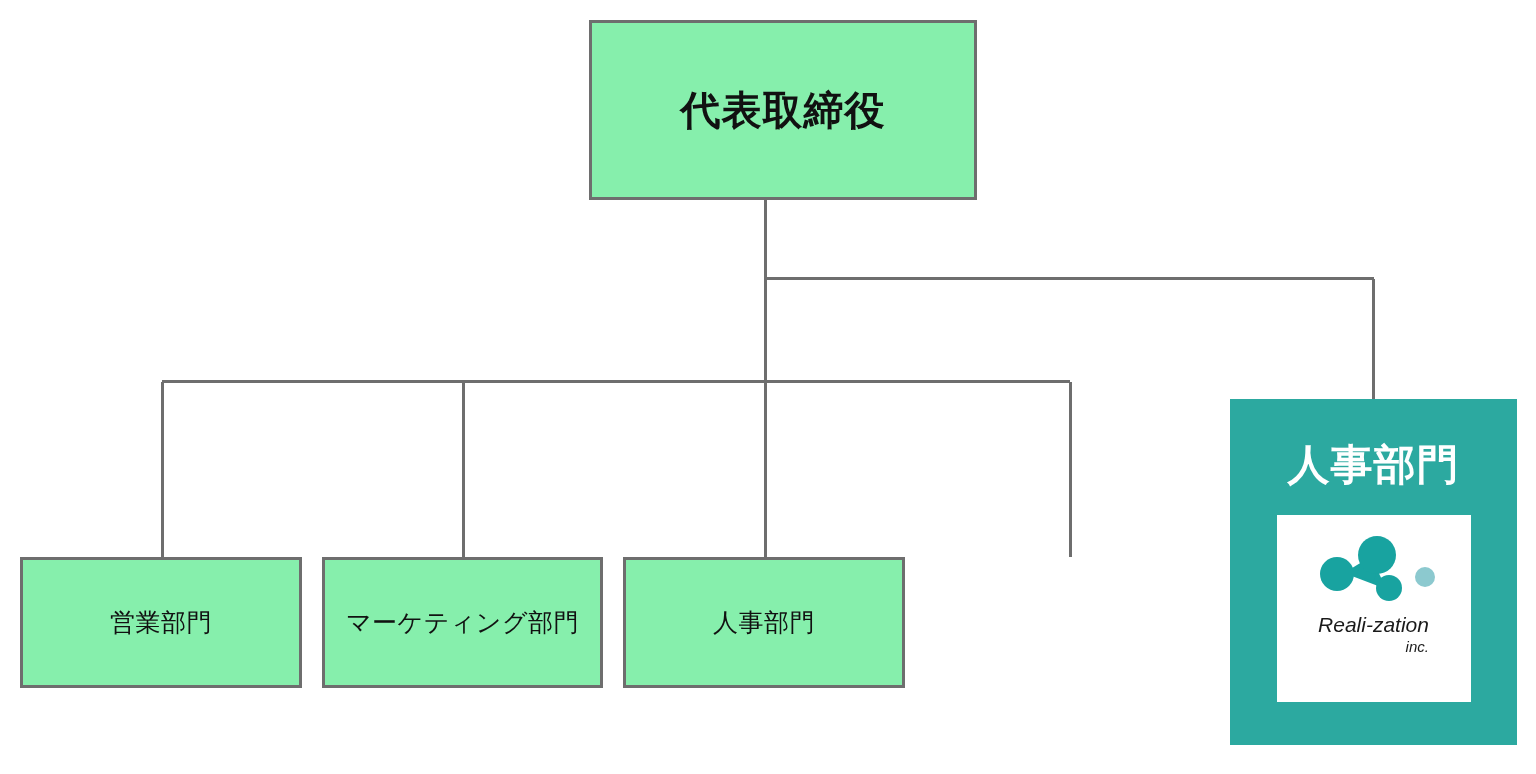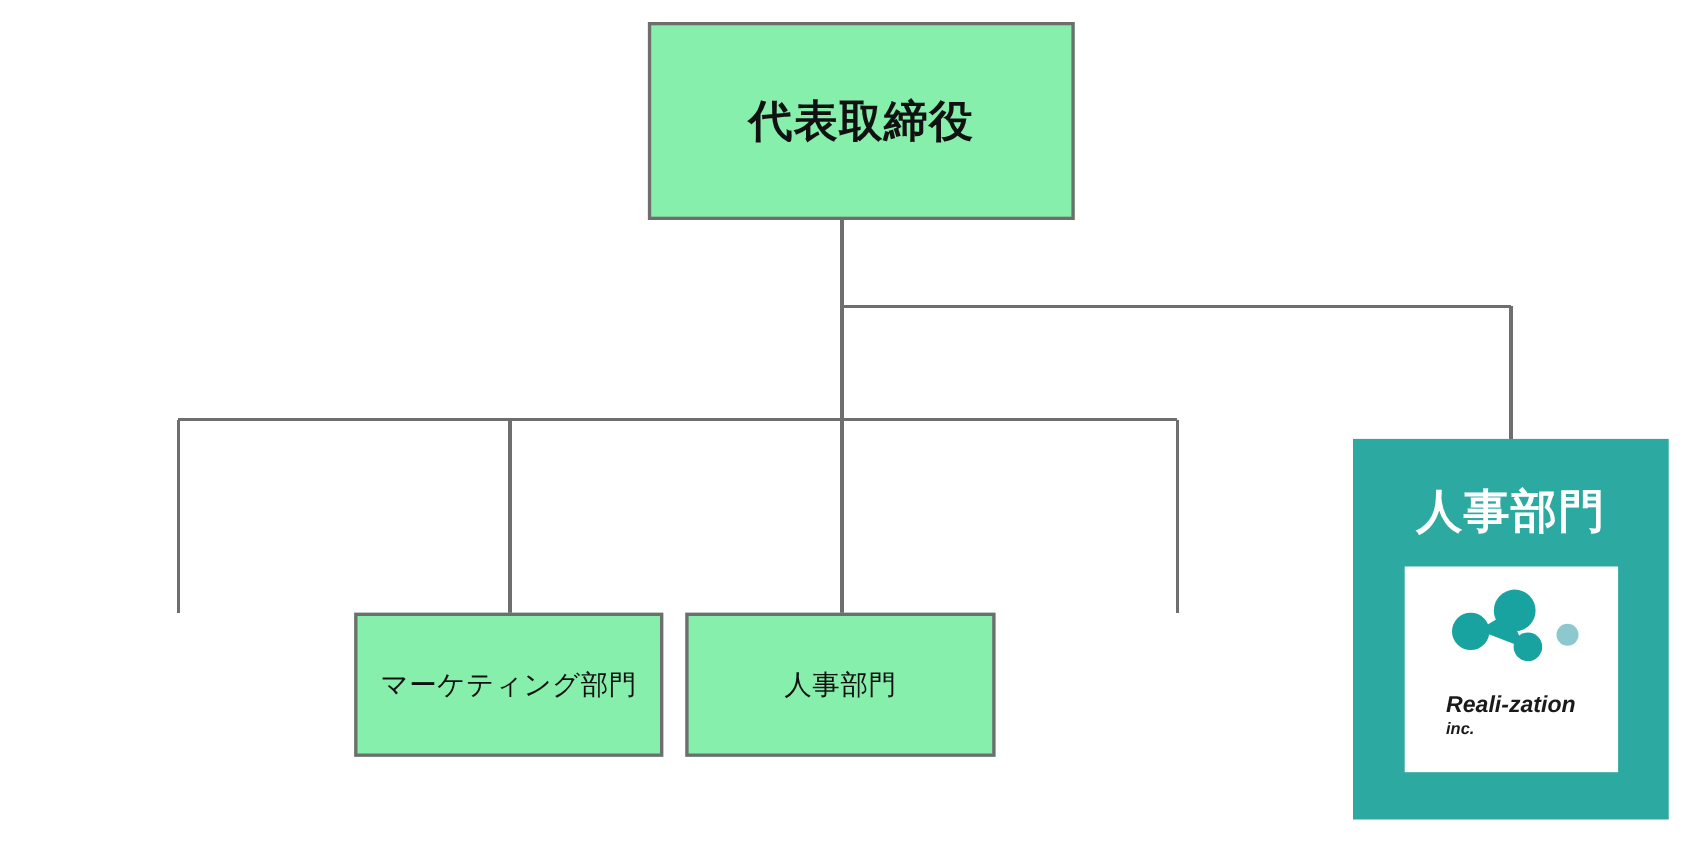--- a/index.html
+++ b/index.html
@@ -110,26 +110,25 @@
     align-items: center;
     justify-content: flex-start;
   }
   .logo-mark {
     margin-top: 20px;
     width: 132px;
     height: 72px;
     display: block;
   }
   .logo-wordmark {
-    margin-top: 22px;
-    text-align: left;
+    margin-top: 6px;
+    text-align: right;
     font-style: italic;
     color: #1a1a1a;
     line-height: 1.18;
-    font-weight: bold;
   }
   .logo-wordmark__line1 { font-size: 21px; letter-spacing: 0px; display: block; }
   .logo-wordmark__line2 { font-size: 15px; display: block; }
 </style>
 </head>
 <body>
 
 <div id="org-chart">
 
   <svg id="connector-layer" viewBox="0 0 1536 774" width="1536" height="774" aria-hidden="true">
@@ -146,20 +145,23 @@
       <line x1="463.5" y1="381.5" x2="463.5" y2="557"></line>
       <line x1="765.5" y1="381.5" x2="765.5" y2="557"></line>
       <line x1="1070.5" y1="381.5" x2="1070.5" y2="557"></line>
     </g>
   </svg>
 
   <div class="node node--root">
     <span class="node-label">代表取締役</span>
   </div>
 
+  <div class="node node--leaf node--sales">
+    <span class="node-label">営業部門</span>
+  </div>
 
   <div class="node node--leaf node--marketing">
     <span class="node-label">マーケティング部門</span>
   </div>
 
   <div class="node node--leaf node--hr">
     <span class="node-label">人事部門</span>
   </div>
 
 

